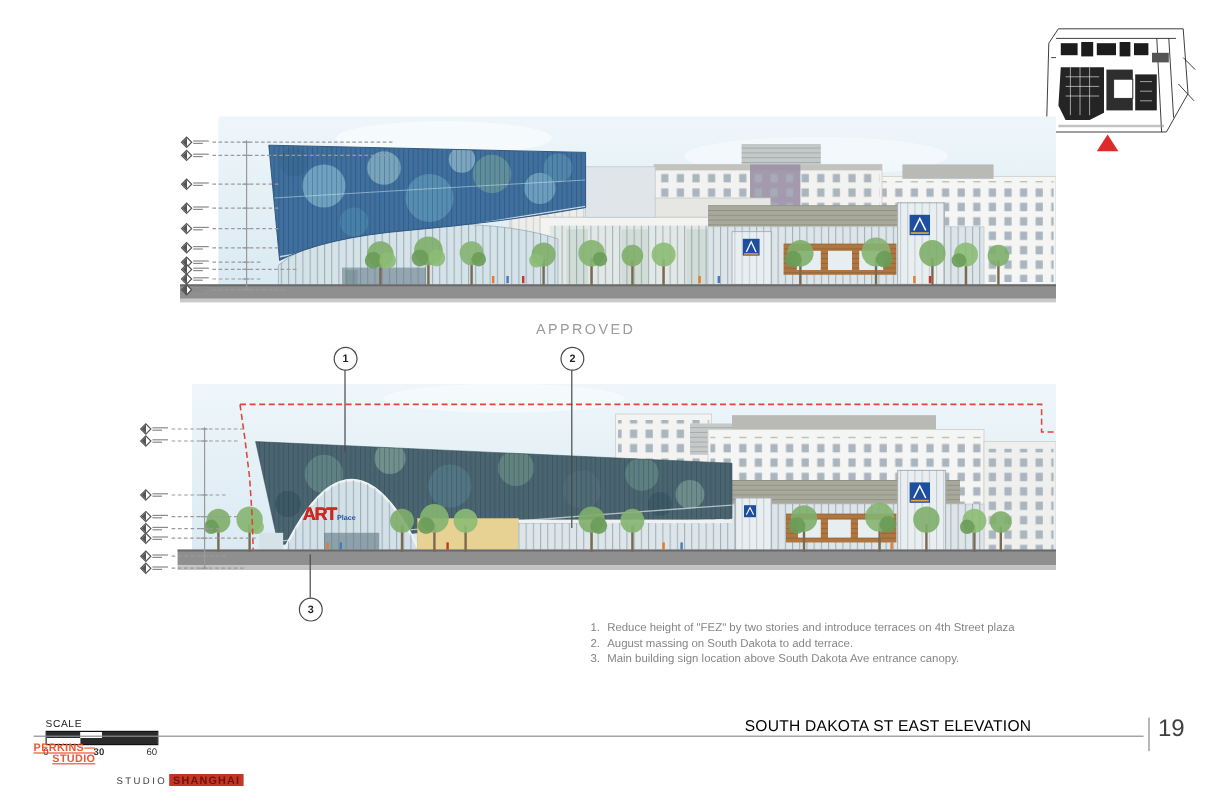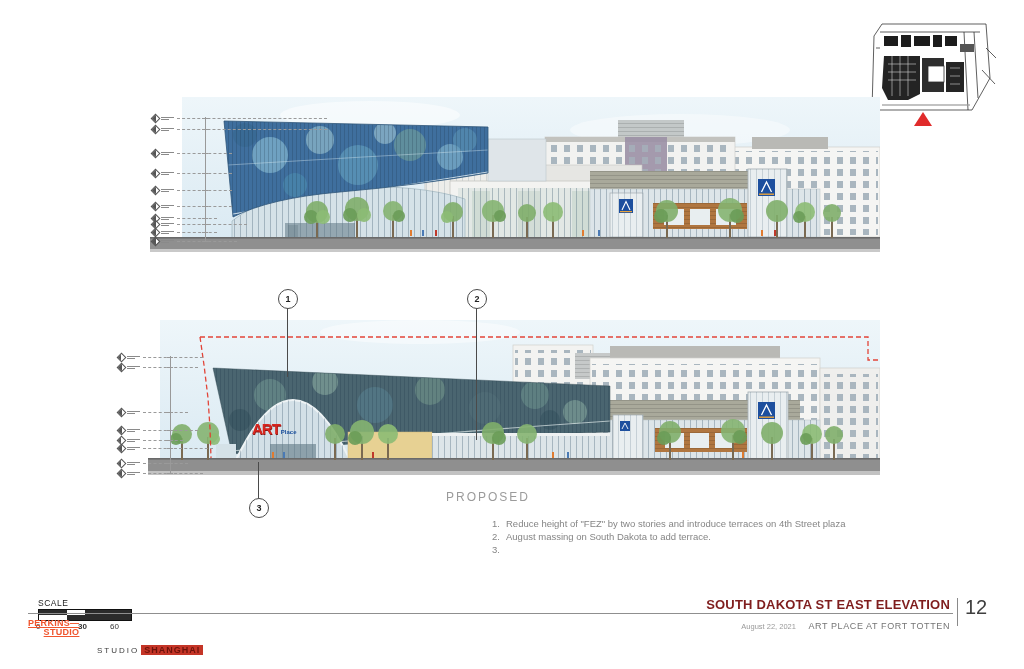--- a/index.html
+++ b/index.html
@@ -48,22 +48,22 @@
   .footer-rule{position:absolute;left:28px;top:613px;width:925px;height:1px;background:#8f8f8f;}
   .perkins{position:absolute;left:28px;top:619px;color:#f0552e;font-size:9px;font-weight:bold;
     line-height:9px;letter-spacing:0.3px;text-decoration:underline;}
   .perkins .l2{text-align:right;}
   .studio{position:absolute;left:97px;top:626px;font-size:8px;color:#3a3a3a;letter-spacing:2px;
     display:flex;align-items:center;margin-top:19px;}
   .shanghai{margin-left:2px;background:#c43527;color:#6e120a;font-weight:bold;font-size:9px;
     letter-spacing:1px;padding:0 3px;}
 
   
-  .tb-title{position:absolute;right:74px;top:597px;width:420px;text-align:right;color:#7f1d1d;
-    font-size:13px;font-weight:bold;letter-spacing:0.2px;}
+  .tb-title{position:absolute;right:74px;top:597px;width:420px;text-align:center;color:#000000;
+    font-size:13px;font-weight:normal;letter-spacing:0.2px;}
   .tb-sub{position:absolute;right:74px;top:615px;width:420px;text-align:right;}
   .tb-date{color:#9a9a9a;font-size:7.5px;margin-right:8px;}
   .tb-proj{color:#757575;font-size:9px;letter-spacing:0.6px;}
   .tb-div{position:absolute;left:957px;top:598px;width:1px;height:28px;background:#8a8a8a;}
   .tb-num{position:absolute;left:965px;top:596px;color:#3f3f3f;font-size:20px;font-weight:400;}
 
   
   .art-sign{position:absolute;left:252px;top:422px;z-index:28;display:flex;align-items:flex-start;}
   .art-sign .art{color:#d8261f;font-size:15px;font-weight:900;line-height:14px;letter-spacing:-1px;
     text-shadow:0.5px 0.5px 0 #8e1410;}
@@ -458,21 +458,21 @@
       <polyline points="80,17 748,17 748,40 760,40"></polyline>
       <polyline points="80,17 84,45 88,78 90,108 91,138"></polyline>
     </g>
   </svg>
 
   <div class="art-sign">
     <span class="art">ART</span>
     <span class="place">Place</span>
   </div>
 
-  <div class="drawing-label" style="left:388px;top:490px;">PROPOSED</div>
+  <div class="drawing-label" style="left:388px;top:267px;">APPROVED</div>
 
   <div class="callout" style="left:278px;top:289px;">1</div>
   <div class="callout-line" style="left:287px;top:307px;height:70px;"></div>
   <div class="callout" style="left:467px;top:289px;">2</div>
   <div class="callout-line" style="left:476px;top:307px;height:133px;"></div>
   <div class="callout-line" style="left:258px;top:462px;height:36px;"></div>
   <div class="callout" style="left:249px;top:498px;">3</div>
 
   <div id="markers">
       <div class="lvl" style="left: 152px; top: 114px;">
@@ -645,55 +645,52 @@
     <div class="note-row">
       <span class="note-num">1.</span>
       <span>Reduce height of "FEZ" by two stories and introduce terraces on 4th Street plaza</span>
     </div>
     <div class="note-row">
       <span class="note-num">2.</span>
       <span>August massing on South Dakota to add terrace.</span>
     </div>
     <div class="note-row">
       <span class="note-num">3.</span>
+      <span>Main building sign location above South Dakota Ave entrance canopy.</span>
     </div>
   </div>
 
   <div class="scalebar">
     <div class="lbl">SCALE</div>
     <div class="sb">
       <div class="row">
           <div class="s1 d"></div>
           <div class="s2 w"></div>
           <div class="s3 d"></div>
         </div>
       <div class="row">
           <div class="s1 w"></div>
           <div class="s2 d"></div>
           <div class="s3 d"></div>
         </div>
     </div>
     <div class="sb-ticks">
       <span style="left:-2px;">0</span>
       <span style="left:40px;font-weight:bold;">30</span>
-      <span style="left:72px;">60</span>
+      <span style="left:84px;">60</span>
     </div>
   </div>
 
   <div class="footer-rule"></div>
   <div class="perkins">
     <div>PERKINS—</div>
     <div class="l2">STUDIO</div>
   </div>
   <div class="studio">
     <span>STUDIO</span>
     <span class="shanghai">SHANGHAI</span>
   </div>
 
   <div class="tb-title">SOUTH DAKOTA ST EAST ELEVATION</div>
-  <div class="tb-sub">
-    <span class="tb-date">August 22, 2021</span>
-    <span class="tb-proj">ART PLACE AT FORT TOTTEN</span>
-  </div>
   <div class="tb-div"></div>
-  <div class="tb-num">12</div>
+  <div class="tb-num">19</div>
 
 </div>
 
 </body></html>

